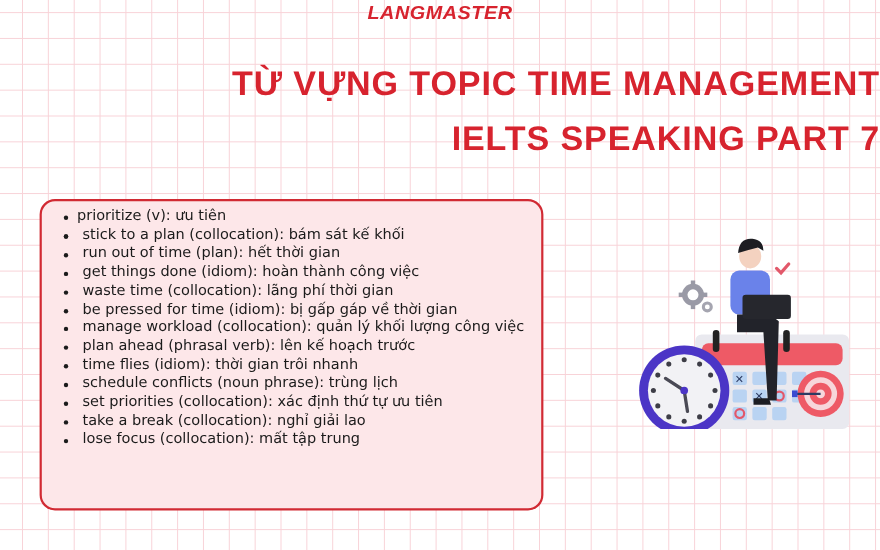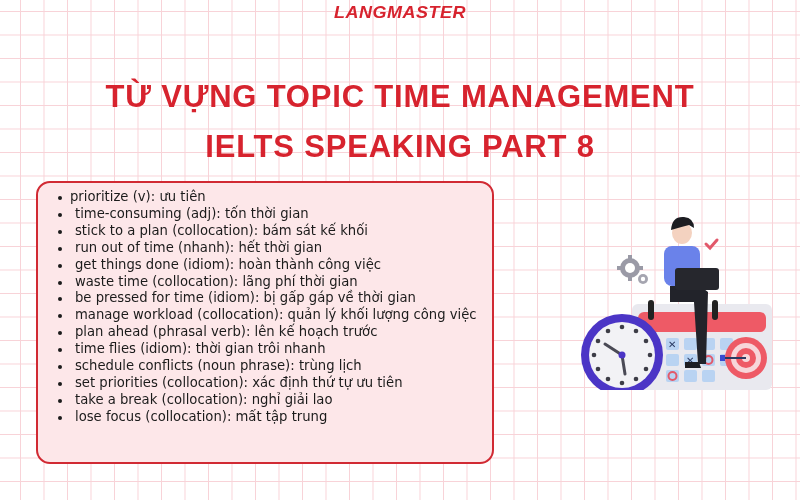--- a/index.html
+++ b/index.html
@@ -13,23 +13,23 @@
       background-position: 20px 11px;
       font-family: "DejaVu Sans", sans-serif;
     }
     .brand {
       position: absolute; left: 0; width: 800px; top: 2px; text-align: center;
       font-family: "Liberation Sans", sans-serif; font-weight: bold; font-style: italic;
       font-size: 18px; letter-spacing: 0.5px; color: #d7232e;
       transform: scaleY(0.95);
     }
     .title {
-      position: absolute; left: 0; width: 800px; text-align: center;
+      position: absolute; left: 0; width: 800px; text-align: right;
       font-family: "Liberation Sans", sans-serif; font-weight: bold;
-      font-size: 31px; color: #d7232e; letter-spacing: 0.8px; margin-top: 21px;
+      font-size: 31px; color: #d7232e; letter-spacing: 0.8px;
     }
     .title.l1 { top: 58px; }
     .title.l2 { top: 108px; }
     .vocab-box {
       position: absolute; left: 36px; top: 181px; width: 458px; height: 283px;
       background: #fde7e9; border: 2.5px solid #d12a33; border-radius: 14px;
       box-sizing: border-box;
     }
     .vocab-list {
       list-style: none; margin: 0; padding: 0;
@@ -47,28 +47,28 @@
     .vocab-item .text { display: inline-block; }
     .vocab-item.first .text { margin-left: -5px; }
     .illustration { position: absolute; left: 572px; top: 200px; width: 210px; height: 190px; }
   </style>
 </head>
 <body>
 
 <div class="brand">LANGMASTER</div>
 
 <div class="title l1">TỪ VỰNG TOPIC TIME MANAGEMENT</div>
-<div class="title l2">IELTS SPEAKING PART 8</div>
+<div class="title l2">IELTS SPEAKING PART 7</div>
 
 <div class="vocab-box">
   <ul class="vocab-list">
     <li class="vocab-item first"><span class="bullet"></span><span class="text">prioritize (v): ưu tiên</span></li>
-    <li class="vocab-item"><span class="bullet"></span><span class="text">time-consuming (adj): tốn thời gian</span></li>
+    <li class="vocab-item"><span class="bullet"></span></li>
     <li class="vocab-item"><span class="bullet"></span><span class="text">stick to a plan (collocation): bám sát kế khối</span></li>
-    <li class="vocab-item"><span class="bullet"></span><span class="text">run out of time (nhanh): hết thời gian</span></li>
+    <li class="vocab-item"><span class="bullet"></span><span class="text">run out of time (plan): hết thời gian</span></li>
     <li class="vocab-item"><span class="bullet"></span><span class="text">get things done (idiom): hoàn thành công việc</span></li>
     <li class="vocab-item"><span class="bullet"></span><span class="text">waste time (collocation): lãng phí thời gian</span></li>
     <li class="vocab-item"><span class="bullet"></span><span class="text">be pressed for time (idiom): bị gấp gáp về thời gian</span></li>
     <li class="vocab-item"><span class="bullet"></span><span class="text">manage workload (collocation): quản lý khối lượng công việc</span></li>
     <li class="vocab-item"><span class="bullet"></span><span class="text">plan ahead (phrasal verb): lên kế hoạch trước</span></li>
     <li class="vocab-item"><span class="bullet"></span><span class="text">time flies (idiom): thời gian trôi nhanh</span></li>
     <li class="vocab-item"><span class="bullet"></span><span class="text">schedule conflicts (noun phrase): trùng lịch</span></li>
     <li class="vocab-item"><span class="bullet"></span><span class="text">set priorities (collocation): xác định thứ tự ưu tiên</span></li>
     <li class="vocab-item"><span class="bullet"></span><span class="text">take a break (collocation): nghỉ giải lao</span></li>
     <li class="vocab-item"><span class="bullet"></span><span class="text">lose focus (collocation): mất tập trung</span></li>

